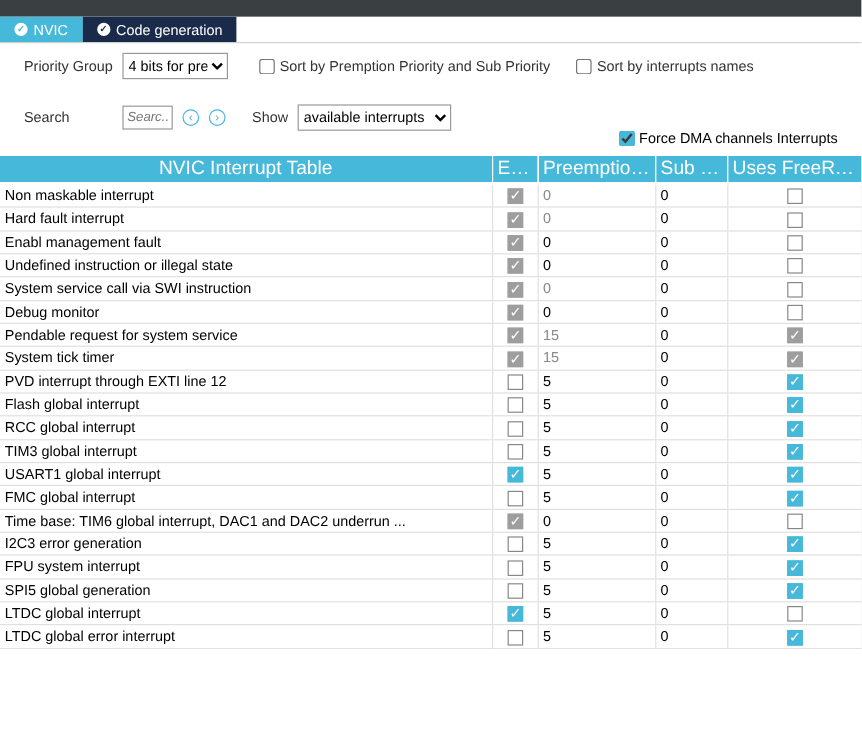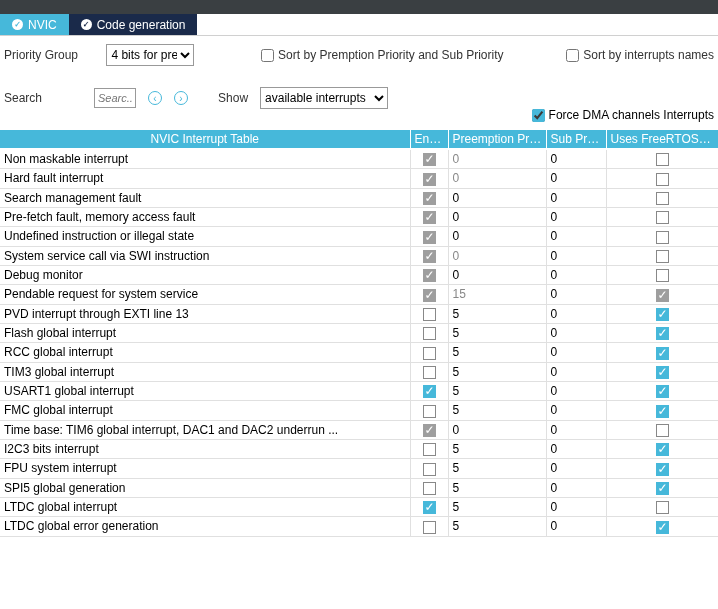--- a/index.html
+++ b/index.html
@@ -50,27 +50,26 @@
     font-size: 8px;
     display: inline-flex;
     align-items: center;
     justify-content: center;
     font-weight: bold;
   }
   .tab.other .check-icon { color: #1a2a4a; }
   .toolbar1, .toolbar2 {
     display: flex;
     align-items: center;
-    padding: 8px 4px;
+    padding: 8px 20px;
     gap: 8px;
     font-size: 12px;
     color: #333;
-    justify-content: space-between;
-  }
-  .toolbar2 { padding-top: 0; gap: 12px; }
+  }
+  .toolbar2 { padding-top: 0; }
   select {
     font-size: 12px;
     height: 22px;
     border: 1px solid #999;
     background: #fff;
   }
   .pg-select { width: 88px; }
   .show-select { width: 128px; }
   .search-input {
     width: 42px;
@@ -108,21 +107,21 @@
   table {
     border-collapse: collapse;
     width: 100%;
     table-layout: fixed;
   }
   th {
     background: #46b8da;
     color: #fff;
     font-weight: normal;
     text-align: left;
-    font-size: 12px;
+    font-size: 16px;
     padding: 2px 4px;
     border-right: 1px solid #fff;
     border-bottom: 2px solid #fff;
     overflow: hidden;
     white-space: nowrap;
     text-overflow: ellipsis;
     height: 18px;
   }
   th.center { text-align: center; }
   td {
@@ -234,28 +233,21 @@
         <td class="center"><span class="chk"></span></td>
       </tr>
       <tr>
         <td>Hard fault interrupt</td>
         <td class="center"><span class="chk checked gray"></span></td>
         <td class="preempt-gray">0</td>
         <td>0</td>
         <td class="center"><span class="chk"></span></td>
       </tr>
       <tr>
-        <td>Search management fault</td>
-        <td class="center"><span class="chk checked gray"></span></td>
-        <td>0</td>
-        <td>0</td>
-        <td class="center"><span class="chk"></span></td>
-      </tr>
-      <tr>
-        <td>Pre-fetch fault, memory access fault</td>
+        <td>Enabl management fault</td>
         <td class="center"><span class="chk checked gray"></span></td>
         <td>0</td>
         <td>0</td>
         <td class="center"><span class="chk"></span></td>
       </tr>
       <tr>
         <td>Undefined instruction or illegal state</td>
         <td class="center"><span class="chk checked gray"></span></td>
         <td>0</td>
         <td>0</td>
@@ -276,21 +268,28 @@
         <td class="center"><span class="chk"></span></td>
       </tr>
       <tr>
         <td>Pendable request for system service</td>
         <td class="center"><span class="chk checked gray"></span></td>
         <td class="preempt-gray">15</td>
         <td>0</td>
         <td class="center"><span class="chk checked gray"></span></td>
       </tr>
       <tr>
-        <td>PVD interrupt through EXTI line 13</td>
+        <td>System tick timer</td>
+        <td class="center"><span class="chk checked gray"></span></td>
+        <td class="preempt-gray">15</td>
+        <td>0</td>
+        <td class="center"><span class="chk checked gray"></span></td>
+      </tr>
+      <tr>
+        <td>PVD interrupt through EXTI line 12</td>
         <td class="center"><span class="chk"></span></td>
         <td>5</td>
         <td>0</td>
         <td class="center"><span class="chk checked"></span></td>
       </tr>
       <tr>
         <td>Flash global interrupt</td>
         <td class="center"><span class="chk"></span></td>
         <td>5</td>
         <td>0</td>
@@ -325,21 +324,21 @@
         <td class="center"><span class="chk checked"></span></td>
       </tr>
       <tr>
         <td>Time base: TIM6 global interrupt, DAC1 and DAC2 underrun ...</td>
         <td class="center"><span class="chk checked gray"></span></td>
         <td>0</td>
         <td>0</td>
         <td class="center"><span class="chk"></span></td>
       </tr>
       <tr>
-        <td>I2C3 bits interrupt</td>
+        <td>I2C3 error generation</td>
         <td class="center"><span class="chk"></span></td>
         <td>5</td>
         <td>0</td>
         <td class="center"><span class="chk checked"></span></td>
       </tr>
       <tr>
         <td>FPU system interrupt</td>
         <td class="center"><span class="chk"></span></td>
         <td>5</td>
         <td>0</td>
@@ -353,20 +352,20 @@
         <td class="center"><span class="chk checked"></span></td>
       </tr>
       <tr>
         <td>LTDC global interrupt</td>
         <td class="center"><span class="chk checked"></span></td>
         <td>5</td>
         <td>0</td>
         <td class="center"><span class="chk"></span></td>
       </tr>
       <tr>
-        <td>LTDC global error generation</td>
+        <td>LTDC global error interrupt</td>
         <td class="center"><span class="chk"></span></td>
         <td>5</td>
         <td>0</td>
         <td class="center"><span class="chk checked"></span></td>
       </tr>
     </tbody>
 </table>
 
 </body></html>

